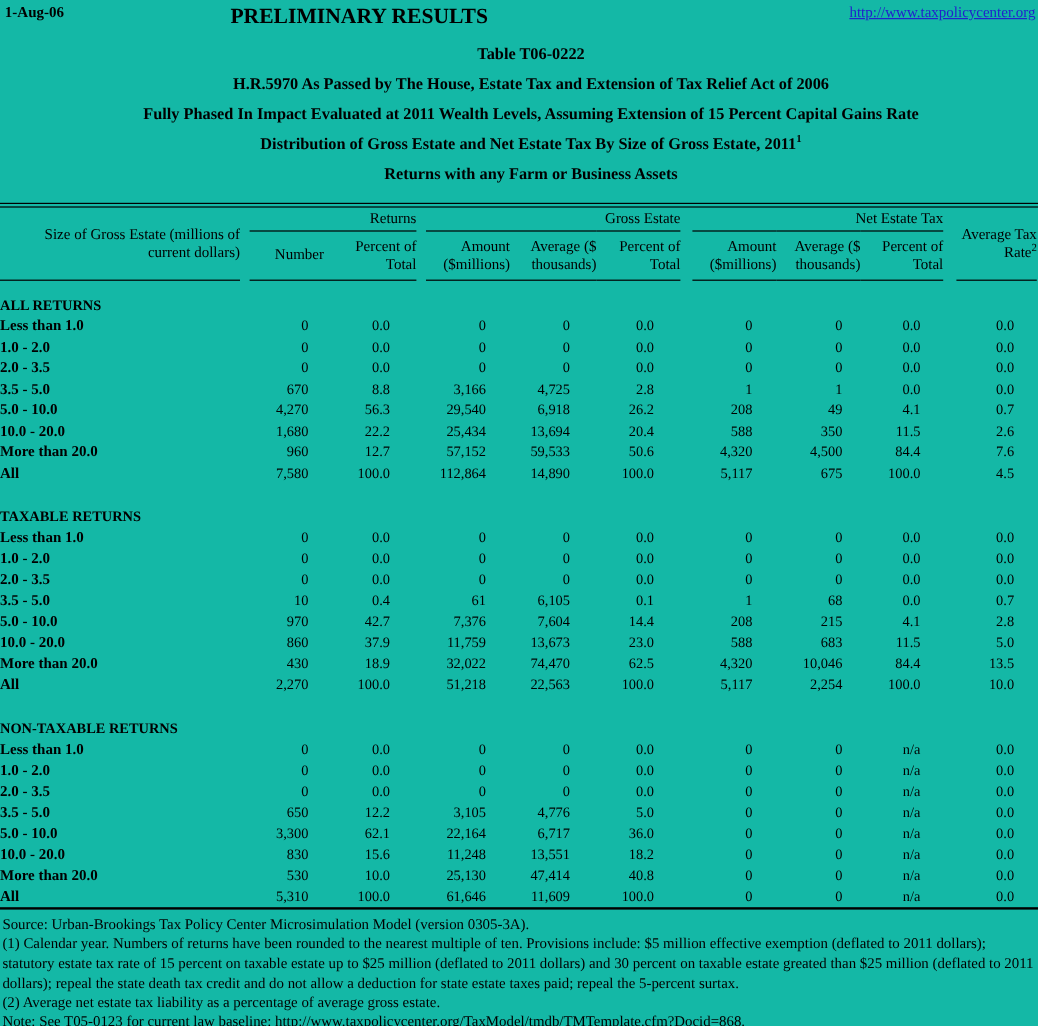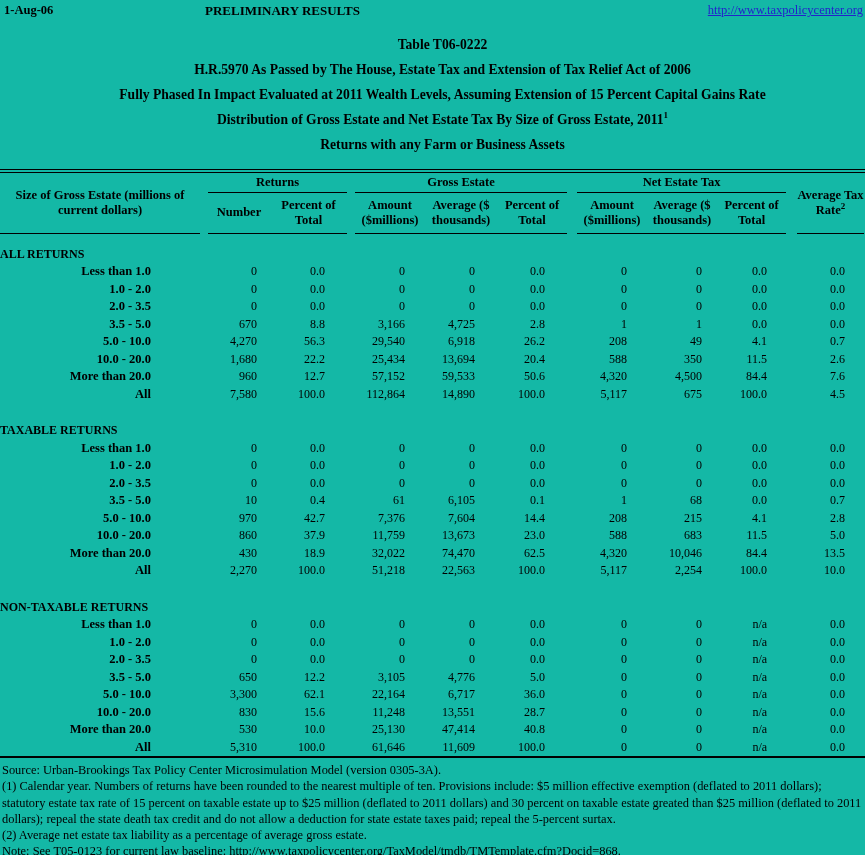--- a/index.html
+++ b/index.html
@@ -8,49 +8,49 @@
     width: 865px;
     height: 855px;
     background: #14b8a6;
     color: #000000;
     font-family: "Liberation Serif", serif;
     overflow: hidden;
   }
   
   .topbar { position: relative; height: 17px; padding-top: 3px; }
   .topbar .date { position: absolute; left: 4px; top: 3px; font-weight: bold; font-size: 12.5px; }
-  .topbar .status { position: absolute; left: 205px; top: 3px; font-weight: bold; font-size: 13px; }
+  .topbar .status { position: absolute; left: 192px; top: 3px; font-weight: bold; font-size: 18px; }
   .topbar .link { position: absolute; right: 2px; top: 3px; font-size: 12.5px; color: #2222CC; text-decoration: underline; cursor: pointer; padding-left: 39px; }
   
   .titles { text-align: center; margin-top: 12px; }
   .titles .t { font-weight: bold; font-size: 13.6px; line-height: 25px; padding-left: 20px; }
   sup { font-size: 9px; vertical-align: super; line-height: 0; }
   
   .rule-double { margin-top: 12px; height: 4px; box-sizing: border-box; border-top: 1.5px solid #000; border-bottom: 1.5px solid #000; }
   .rule-bottom { height: 0; border-top: 2px solid #000; }
   
   table { border-collapse: collapse; table-layout: fixed; width: 864px; }
   col.c-label { width: 200px; } col.c-gap1 { width: 8px; }
   col.c-n { width: 62px; } col.c-p1 { width: 77px; }
   col.c-gap2 { width: 8px; }
   col.c-ga { width: 70px; } col.c-gav { width: 72px; } col.c-gp { width: 70px; }
   col.c-gap3 { width: 10px; }
   col.c-na { width: 70px; } col.c-nav { width: 70px; } col.c-np { width: 69px; }
   col.c-gap4 { width: 11px; } col.c-t { width: 67px; }
-  thead th { font-weight: bold; font-size: 12.5px; text-align: center; vertical-align: middle; padding: 0; line-height: 14.5px; }
+  thead th { font-weight: normal; font-size: 12.5px; text-align: right; vertical-align: middle; padding: 0; line-height: 14.5px; }
   tr.group-row { height: 19px; }
   tr.cols-row th { height: 40px; }
   .h-group { border-bottom: 1.5px solid #000; }
   .h-col { border-bottom: 1.5px solid #000; }
   .h-span { border-bottom: 1.5px solid #000; }
   td.gap, th.gap { border: none; padding: 0; }
   tbody td { font-size: 12px; height: 17.5px; line-height: 17.5px; padding: 0; vertical-align: bottom; }
   td.section-name { font-weight: bold; font-size: 12px; padding-top: 12px; height: 17px; }
   tr.gap-top td.section-name { padding-top: 19px; }
-  td.rowlabel { font-weight: bold; font-size: 12.5px; text-align: right; padding-right: 49px; }
+  td.rowlabel { font-weight: bold; font-size: 12.5px; padding-right: 49px; }
   td.num { text-align: right; }
   td.v0 { padding-right: 13px; } td.v1 { padding-right: 22px; }
   td.v2 { padding-right: 20px; } td.v3 { padding-right: 22px; } td.v4 { padding-right: 22px; }
   td.v5 { padding-right: 20px; } td.v6 { padding-right: 15px; } td.v7 { padding-right: 19px; }
   td.v8 { padding-right: 19px; }
   
   .notes { margin-top: 4px; padding-left: 2px; padding-right: 2px; }
   .notes .note-line { font-size: 12.4px; line-height: 16.3px; }
 </style>
 </head>
@@ -461,21 +461,21 @@
           <td class="num v8">0.0</td>
         </tr>
         <tr>
           <td class="rowlabel">10.0 - 20.0</td>
           <td class="gap"></td>
           <td class="num v0">830</td>
           <td class="num v1">15.6</td>
           <td class="gap"></td>
           <td class="num v2">11,248</td>
           <td class="num v3">13,551</td>
-          <td class="num v4">28.7</td>
+          <td class="num v4">18.2</td>
           <td class="gap"></td>
           <td class="num v5">0</td>
           <td class="num v6">0</td>
           <td class="num v7">n/a</td>
           <td class="gap"></td>
           <td class="num v8">0.0</td>
         </tr>
         <tr>
           <td class="rowlabel">More than 20.0</td>
           <td class="gap"></td>

